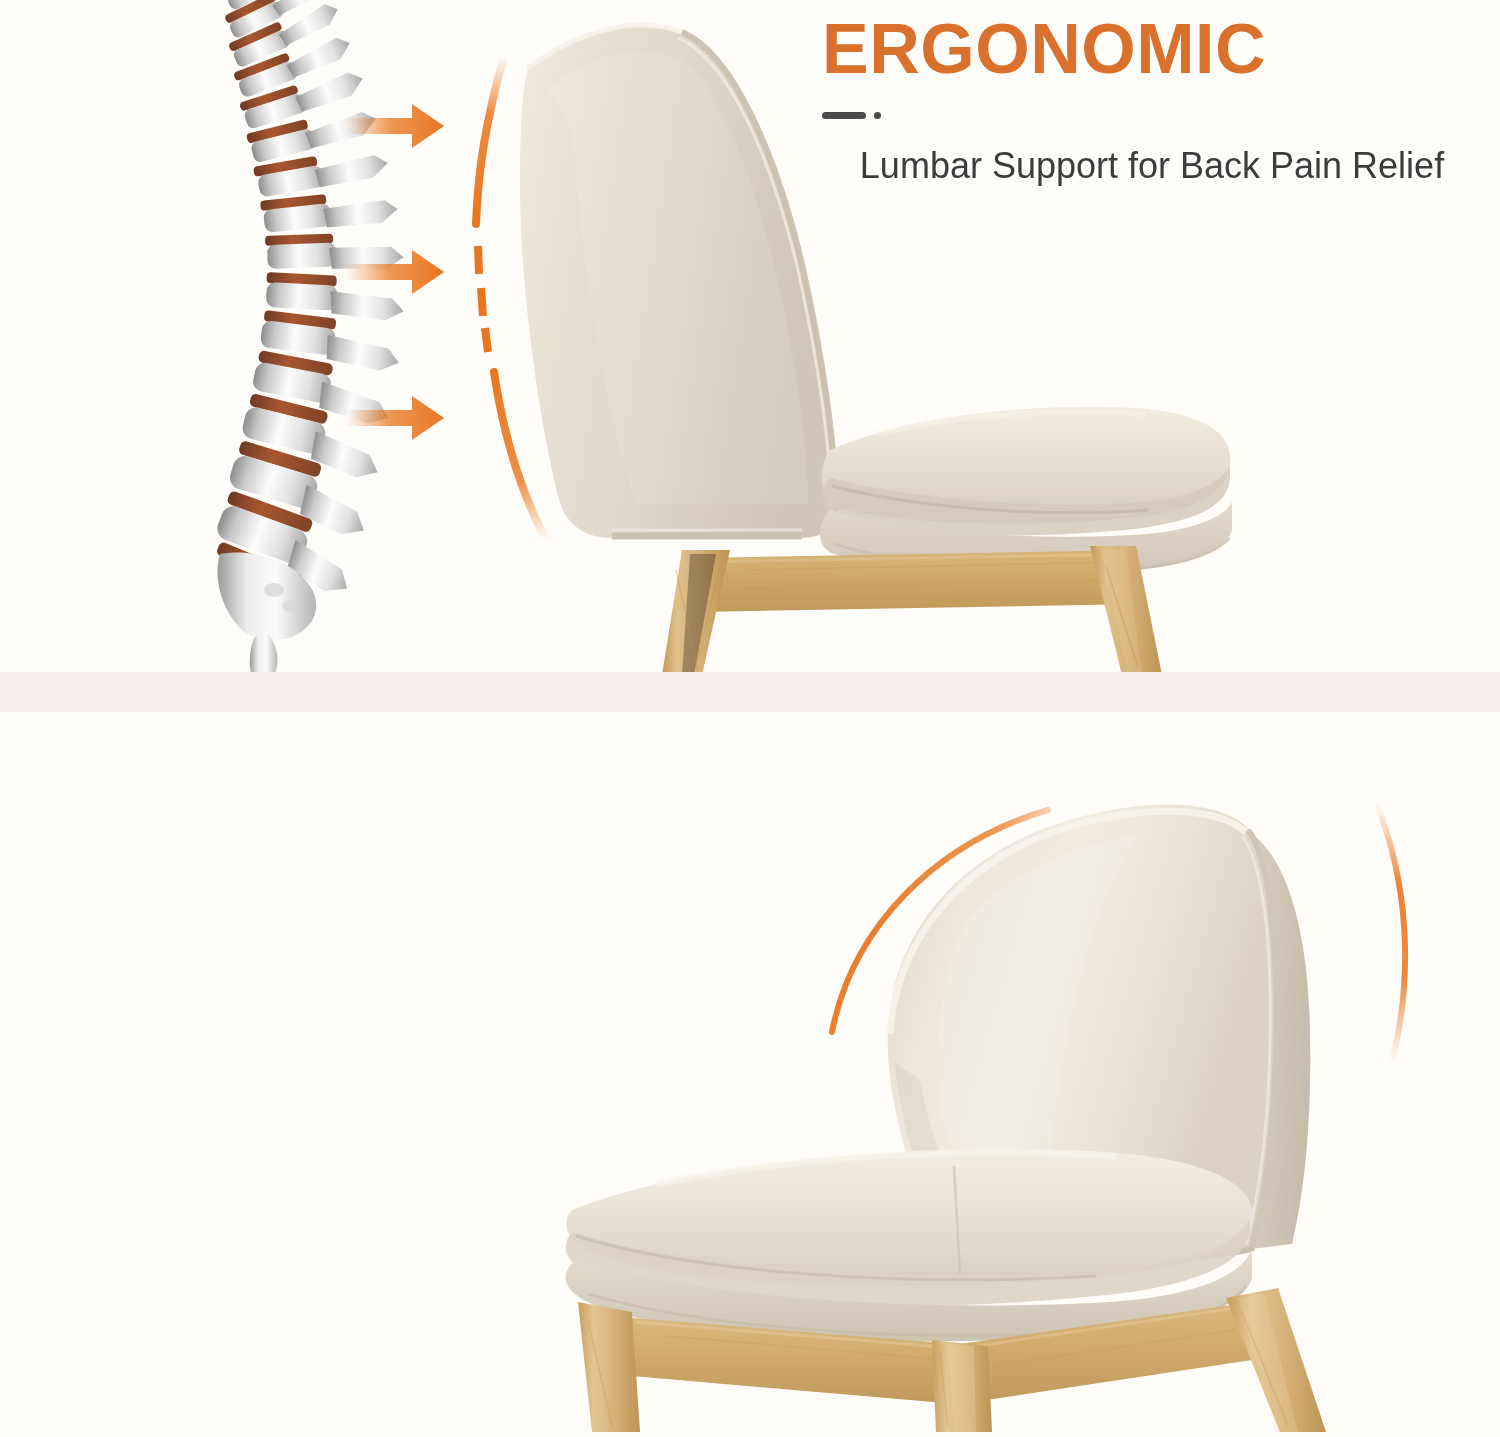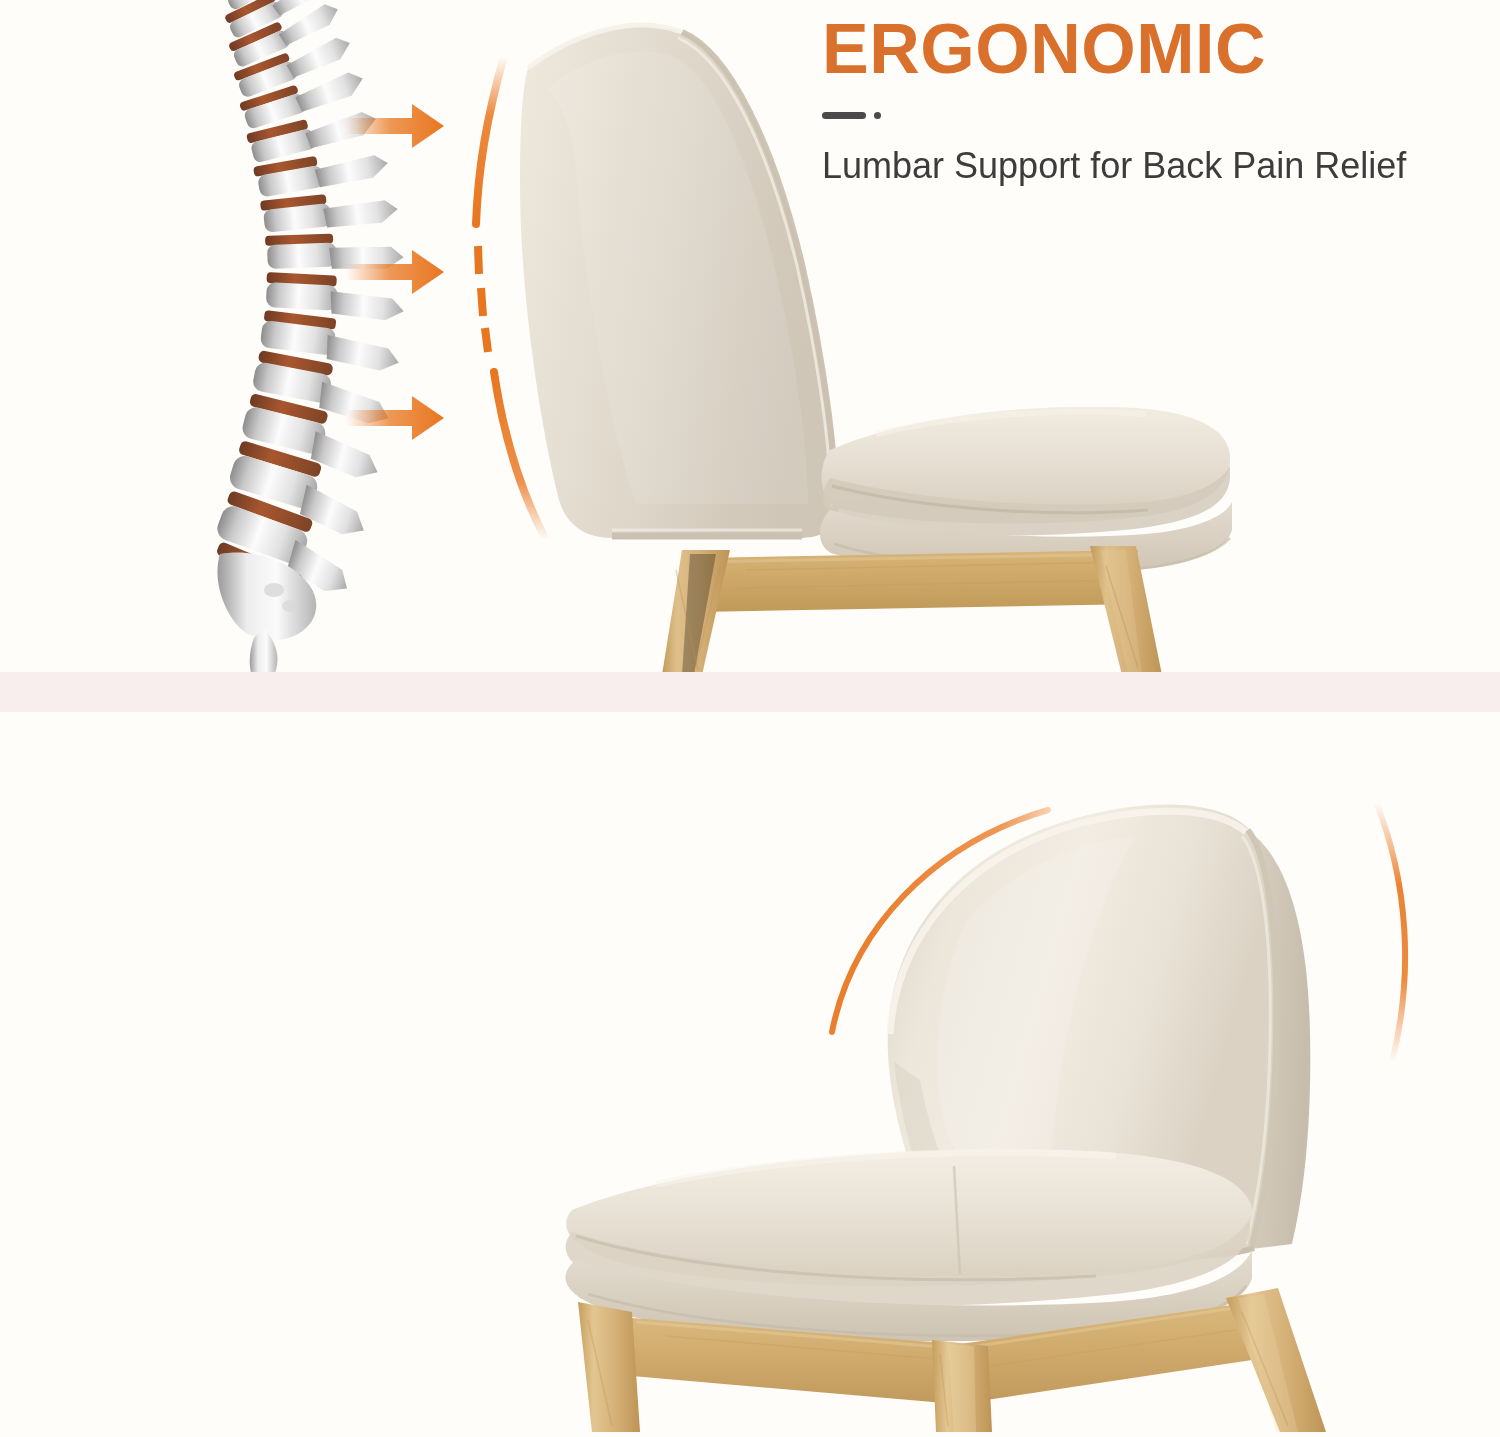--- a/index.html
+++ b/index.html
@@ -74,20 +74,21 @@
     background: #4a4a4a;
   }
 
   .subhead {
     margin: 0;
     font-family: "Liberation Sans", sans-serif;
     font-weight: 400;
     font-size: 36px;
     line-height: 1.25;
     color: #3c3c3c;
+    text-align: center;
   }
 
   
   .art { position: absolute; }
   #art-spine  { left: 150px; top: -10px;  width: 420px; height: 680px; }
   #art-chair-side { left: 470px; top: 10px; width: 760px; height: 665px; }
   #art-chair-front { left: 520px; top: 20px; width: 980px; height: 700px; }
   svg { display: block; overflow: visible; }
 </style>
 </head>

